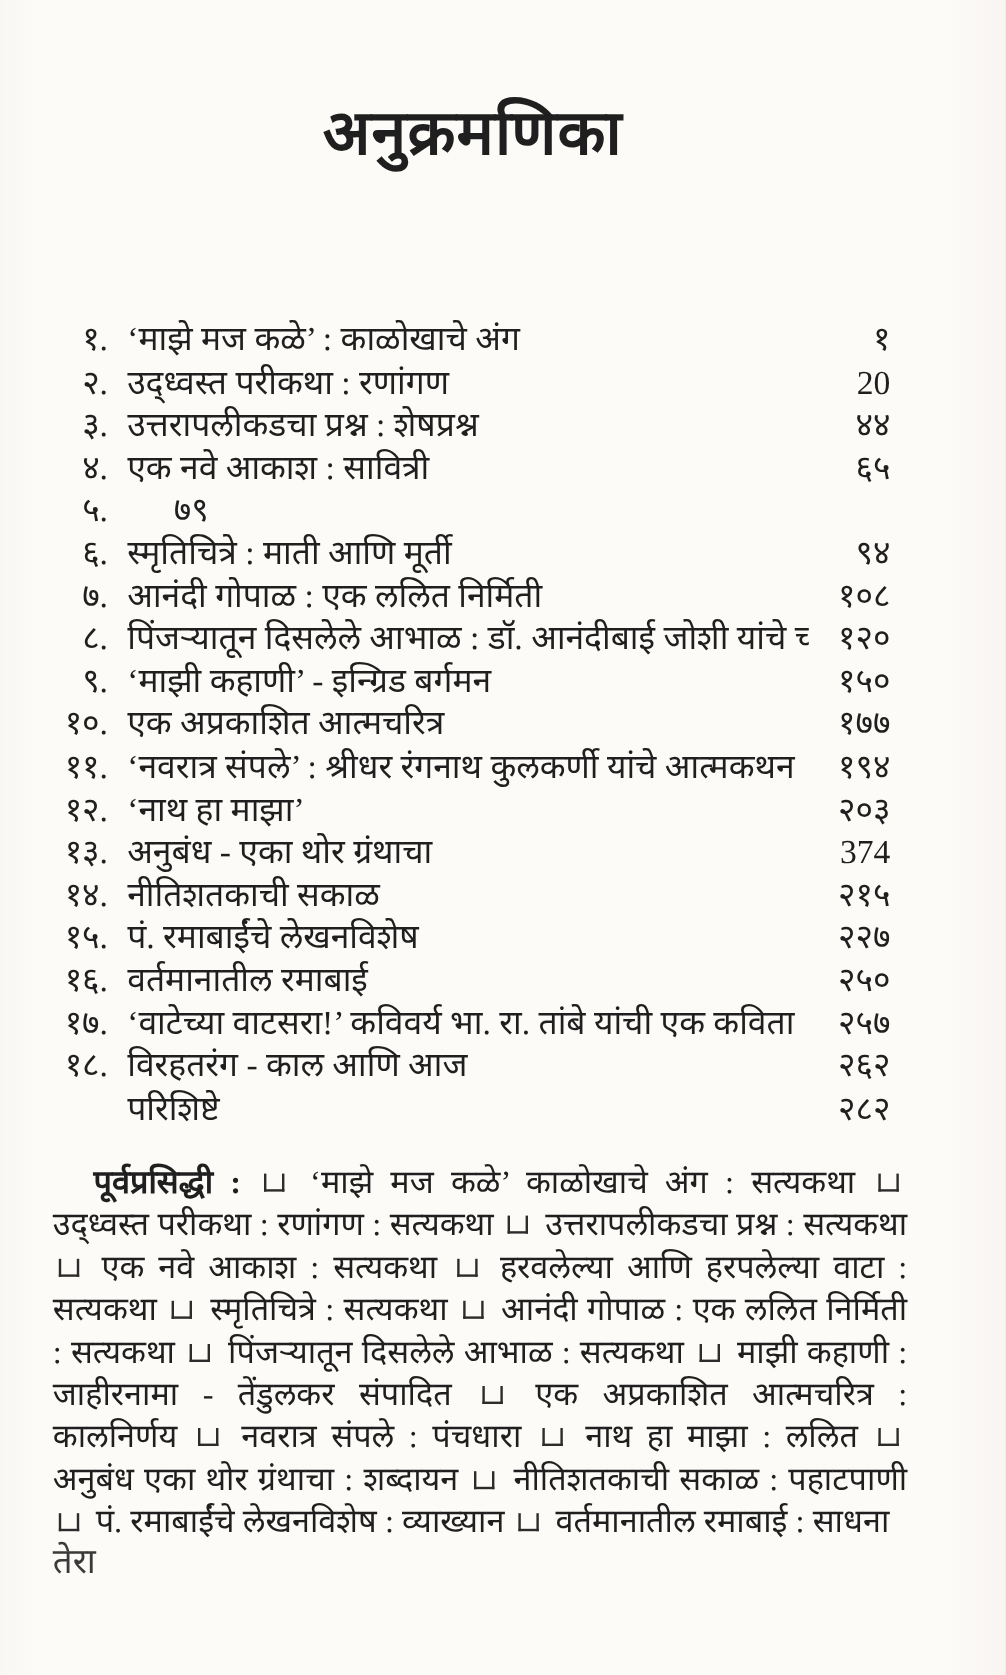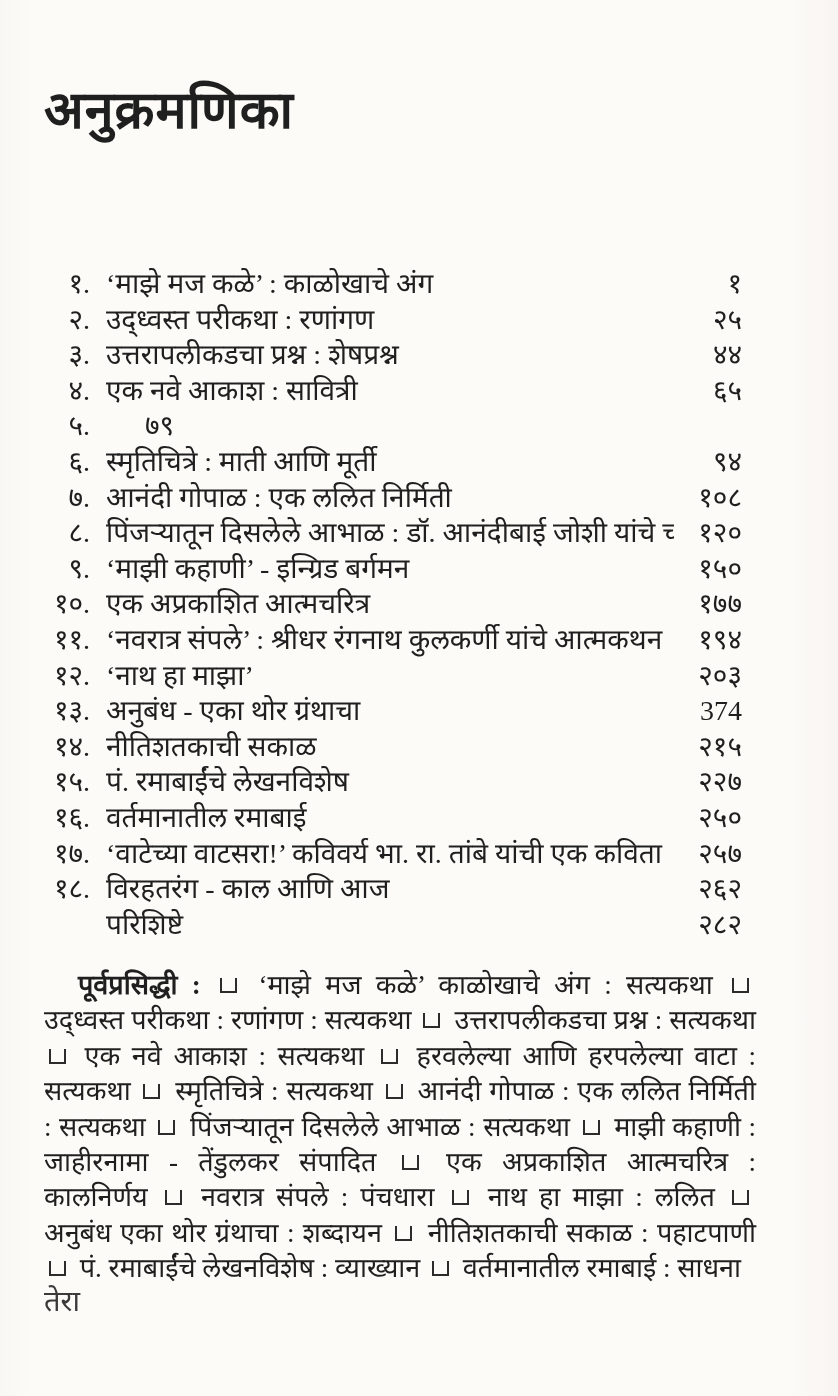--- a/index.html
+++ b/index.html
@@ -13,20 +13,21 @@
     margin:0 auto;
     background:
       linear-gradient(90deg, rgba(0,0,0,0.015) 0%, rgba(0,0,0,0) 4%, rgba(0,0,0,0) 94%, rgba(180,120,130,0.05) 100%),
       var(--paper);
     color:var(--ink);
     font-family:"Liberation Serif","DejaVu Serif",serif;
     overflow:hidden;
   }
   .page-title{
     position:absolute;top:72px;left:44px;width:700px;
+    text-align:center;
     font-size:52px;font-weight:700;
     letter-spacing:1px;
     margin:0;
   }
   .toc{
     position:absolute;top:266px;left:44px;width:698px;
     font-size:28px;
   }
   .toc-row{
     display:flex;align-items:baseline;
@@ -67,21 +68,21 @@
   <div class="toc">
   <div class="toc-row">
     <span class="toc-num">१.</span>
     <span class="toc-ttl">‘माझे मज कळे’ : काळोखाचे अंग</span>
     <span class="toc-pg">१</span>
   </div>
 
   <div class="toc-row">
     <span class="toc-num">२.</span>
     <span class="toc-ttl">उद्ध्वस्त परीकथा : रणांगण</span>
-    <span class="toc-pg">२५</span>
+    <span class="toc-pg">20</span>
   </div>
 
   <div class="toc-row">
     <span class="toc-num">३.</span>
     <span class="toc-ttl">उत्तरापलीकडचा प्रश्न : शेषप्रश्न</span>
     <span class="toc-pg">४४</span>
   </div>
 
   <div class="toc-row">
     <span class="toc-num">४.</span>

